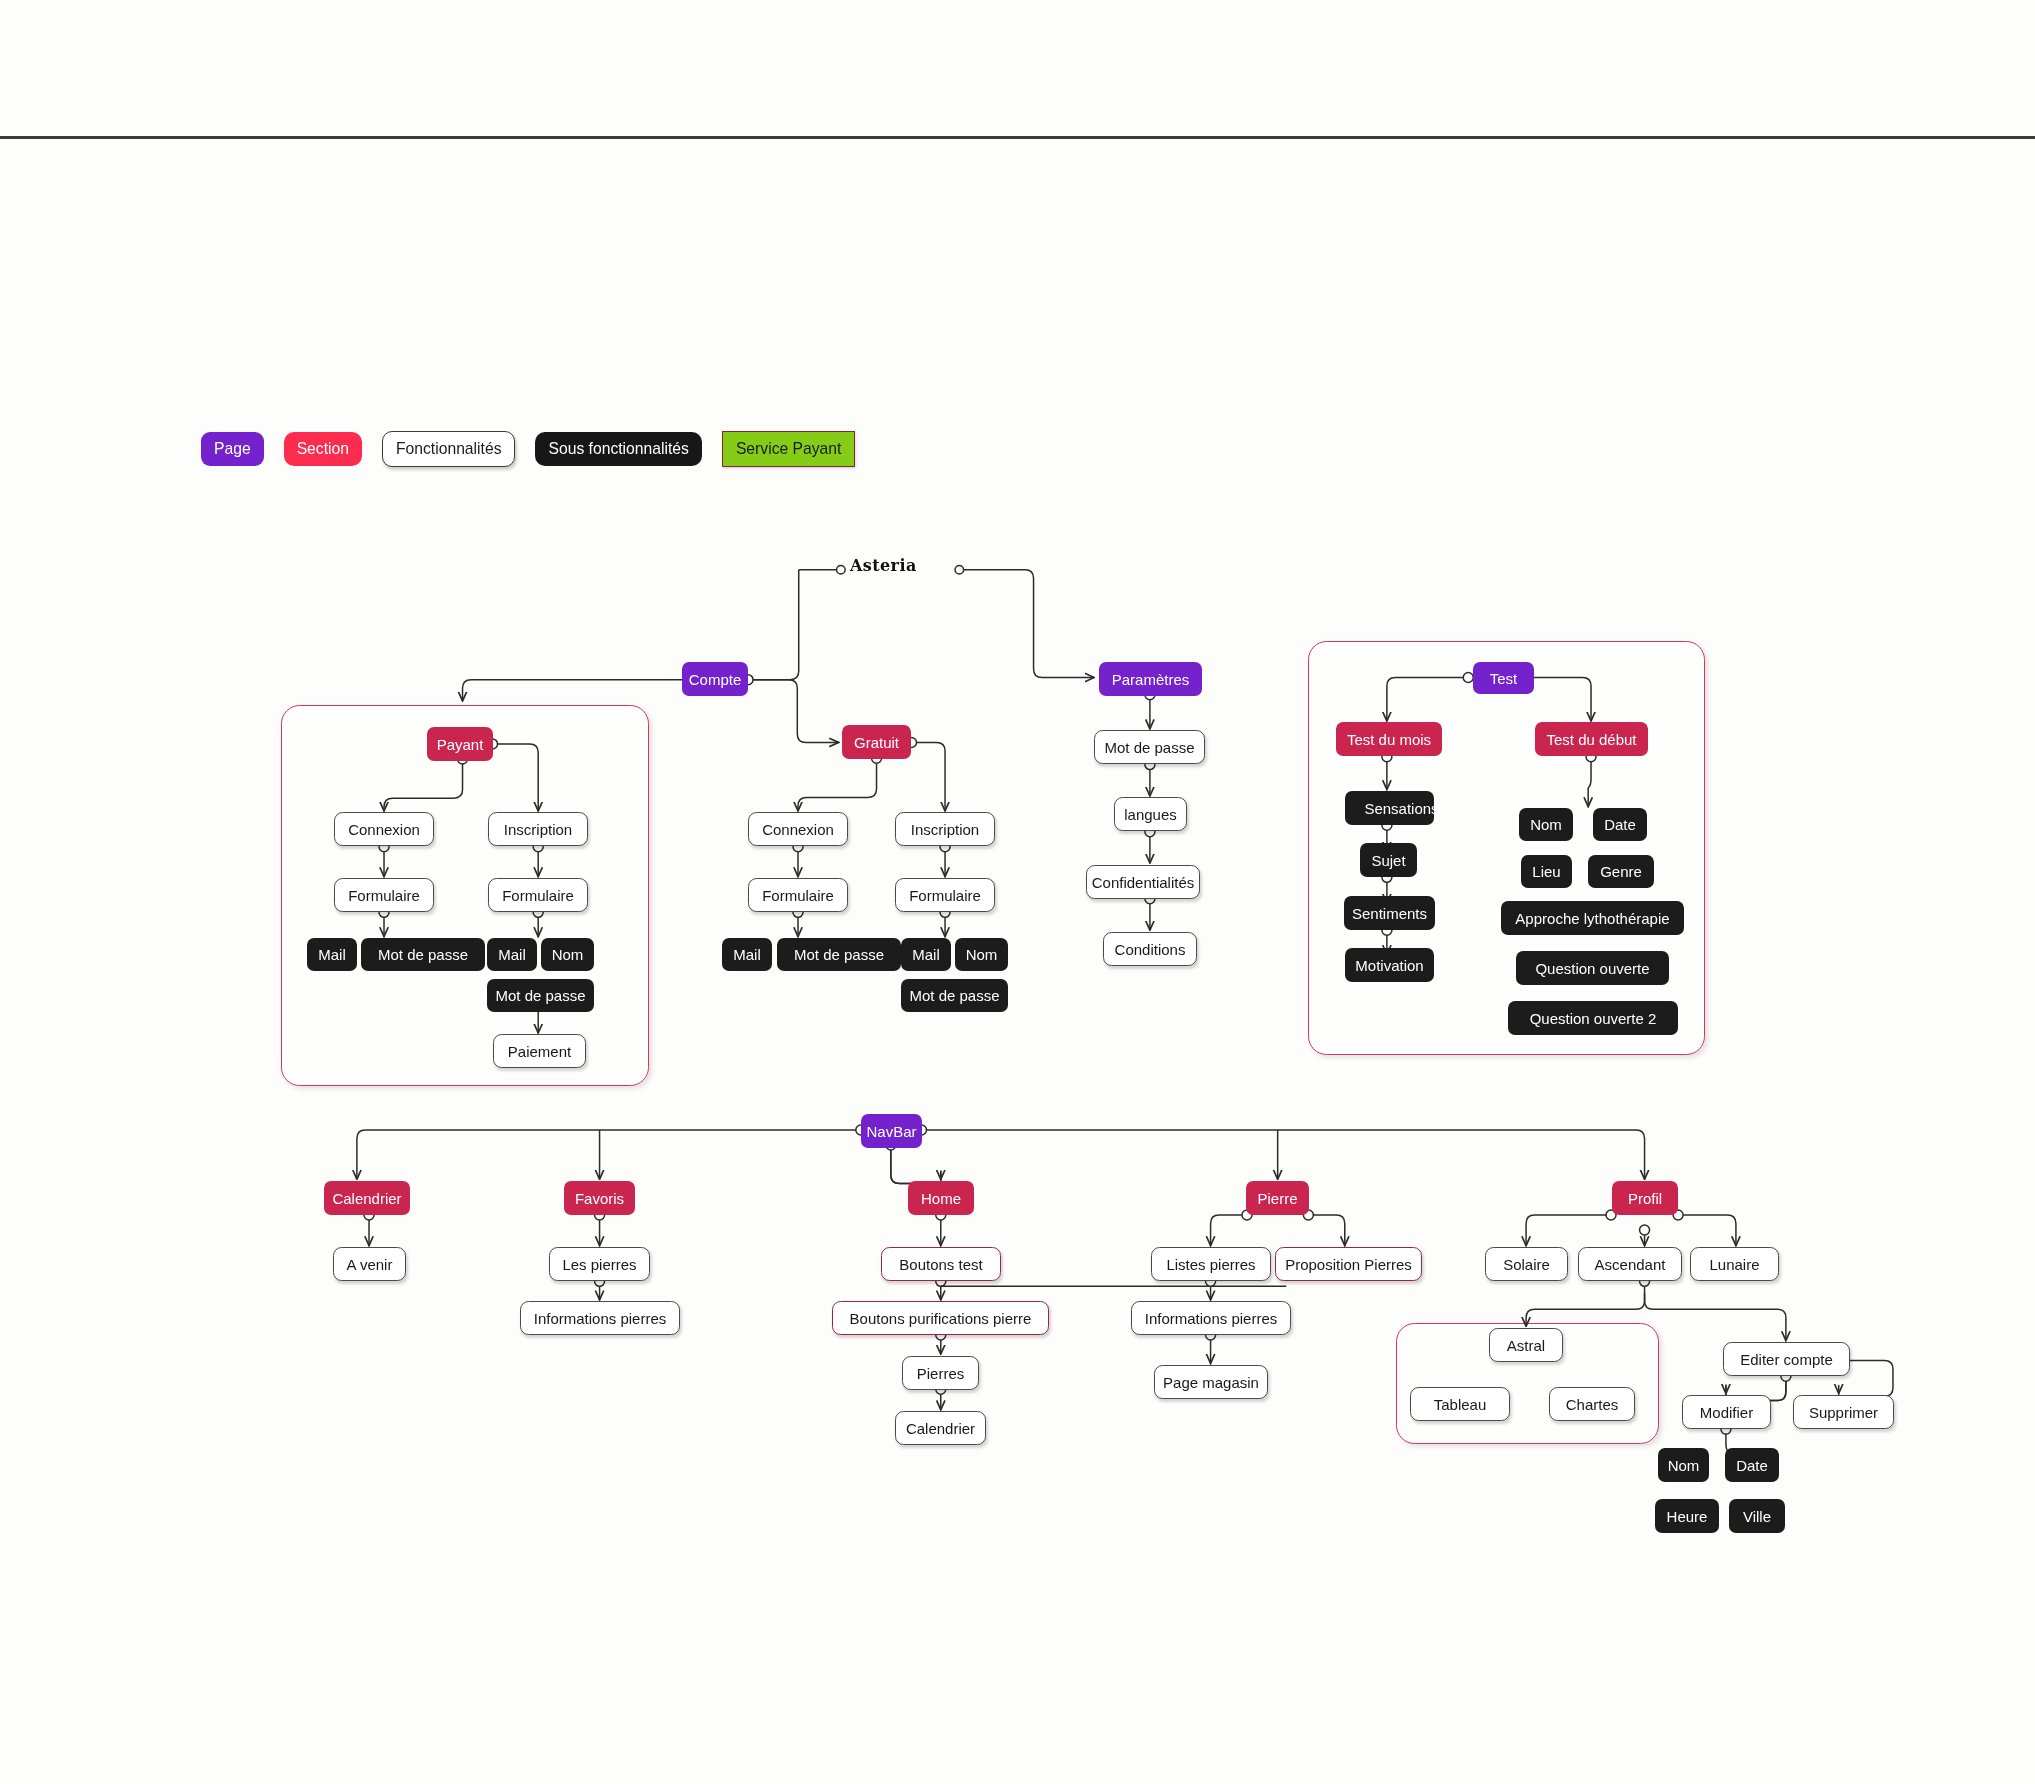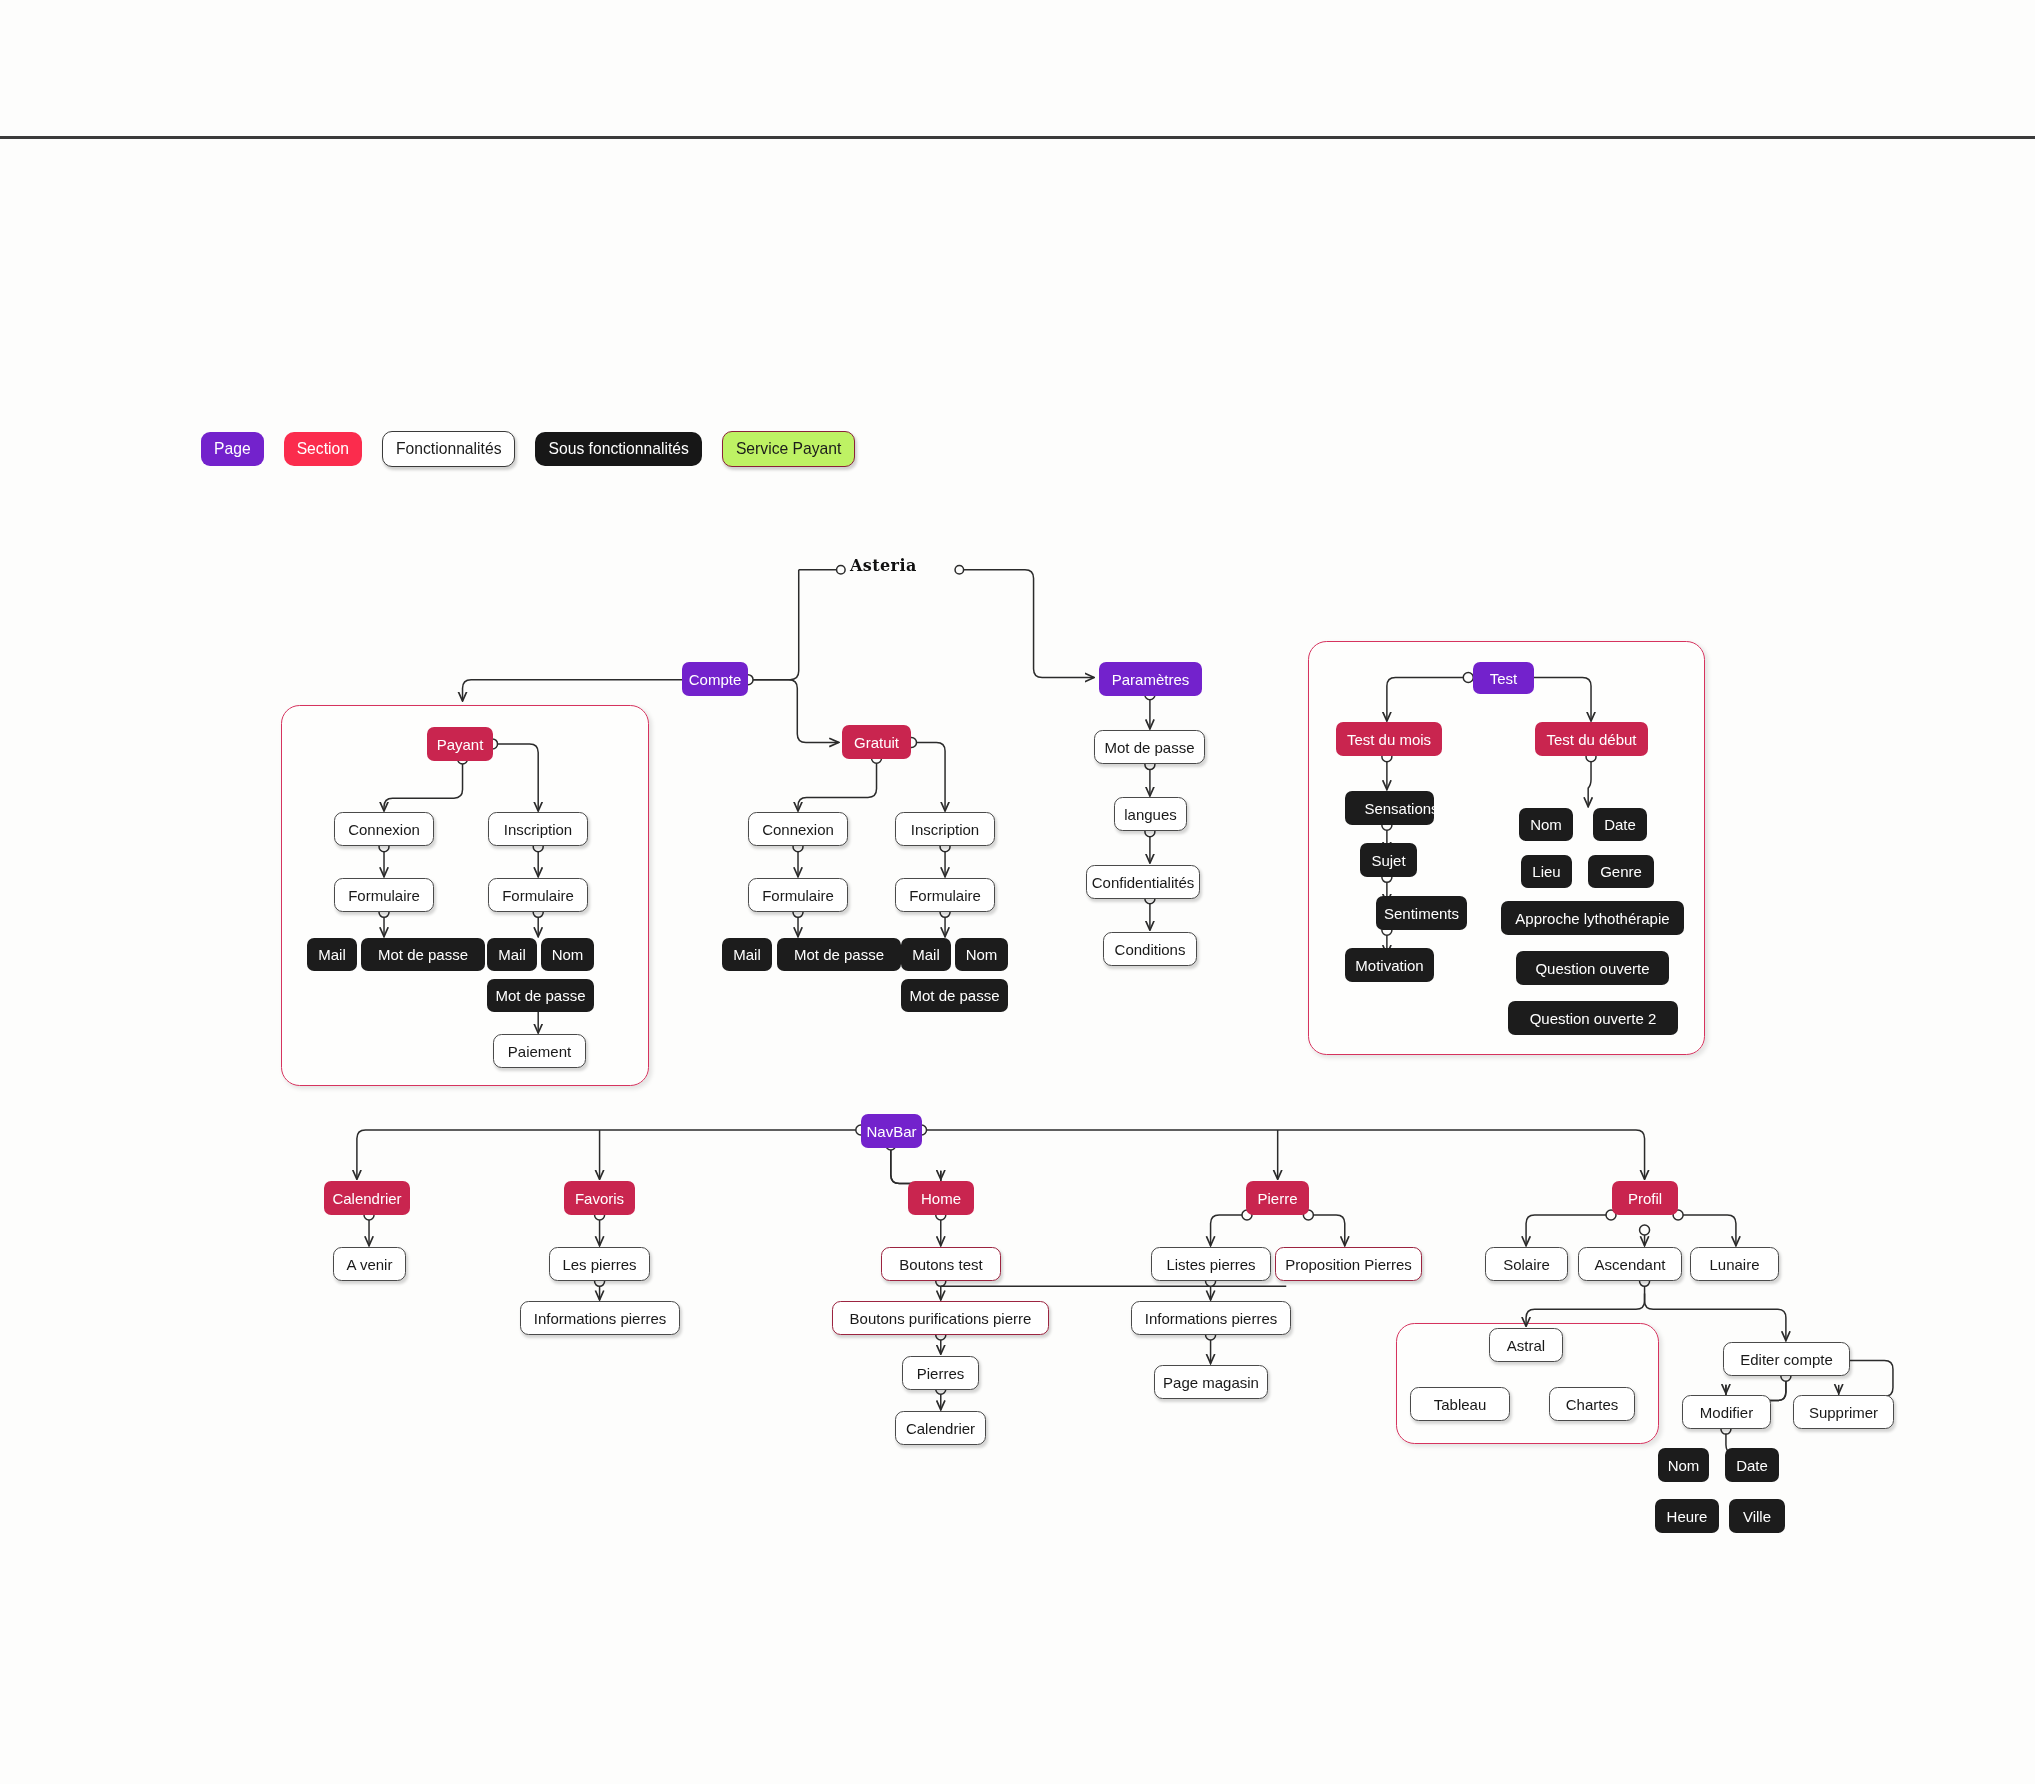--- a/index.html
+++ b/index.html
@@ -22,21 +22,21 @@
   }
 
   
   .legend{position:absolute;left:201px;top:431px;display:flex;align-items:center;gap:20px;}
   .lg{border-radius:8.6px;font-size:15.7px;line-height:1;padding:9.3px 13px;white-space:nowrap;}
   .lg.page{background:#7322cc;color:#fff;border-radius:9px;}
   .lg.section{background:#fb2c4d;color:#fff;border-radius:10px;}
   .lg.func{background:#ffffff;color:#1b1b1b;border:1.4px solid #3a3a3a;border-radius:10px;
            box-shadow:1.4px 2.1px 2.9px rgba(0,0,0,.18);}
   .lg.subfunc{background:#171717;color:#fff;border-radius:10px;}
-  .lg.paid{background:#bef264;color:#1b1b1b;border:1.4px solid #8b2139;border-radius:10px;
+  .lg.paid{background:#84cc16;color:#1b1b1b;border:1.4px solid #8b2139;border-radius:0;
            box-shadow:1.4px 2.1px 2.9px rgba(0,0,0,.18);}
 
   
   .n{position:absolute;box-sizing:border-box;display:flex;align-items:center;justify-content:center;
      font-size:15px;line-height:1;white-space:nowrap;}
   .n.page    {background:#7322cc;color:#fff;border-radius:7.1px;}
   .n.section {background:#c9254f;color:#fff;border-radius:7.1px;}
   .n.func    {background:#fff;color:#191919;border:1.1px solid #4a4a4a;border-radius:8.6px;
               box-shadow:1.4px 2.1px 2.9px rgba(0,0,0,.16);}
   .n.sub     {background:#1c1c1c;color:#fff;border-radius:7.1px;}
@@ -251,21 +251,21 @@
 
   <div class="n func" style="left:1094px;top:730px;width:111px;height:34px;">Mot de passe</div>
   <div class="n func" style="left:1114px;top:797px;width:73px;height:34px;">langues</div>
   <div class="n func" style="left:1086px;top:865px;width:114px;height:34px;">Confidentialités</div>
   <div class="n func" style="left:1103px;top:932px;width:94px;height:34px;">Conditions</div>
 
   <div class="n section" style="left:1336px;top:722px;width:106px;height:34px;">Test du mois</div>
   <div class="n section" style="left:1535px;top:722px;width:113px;height:34px;">Test du début</div>
   <div class="n sub" style="left:1345px;top:791px;width:89px;height:34px;padding-left:24px;">Sensations</div>
   <div class="n sub" style="left:1360px;top:843px;width:57px;height:34px;">Sujet</div>
-  <div class="n sub" style="left:1344px;top:896px;width:91px;height:34px;margin-left:32px;">Sentiments</div>
+  <div class="n sub" style="left:1344px;top:896px;width:91px;height:34px;">Sentiments</div>
   <div class="n sub" style="left:1345px;top:948px;width:89px;height:34px;">Motivation</div>
   <div class="n sub" style="left:1519px;top:808px;width:54px;height:33px;">Nom</div>
   <div class="n sub" style="left:1593px;top:808px;width:54px;height:33px;">Date</div>
   <div class="n sub" style="left:1521px;top:855px;width:51px;height:33px;">Lieu</div>
   <div class="n sub" style="left:1588px;top:855px;width:66px;height:33px;">Genre</div>
   <div class="n sub" style="left:1501px;top:901px;width:183px;height:34px;">Approche lythothérapie</div>
   <div class="n sub" style="left:1516px;top:951px;width:153px;height:34px;">Question ouverte</div>
   <div class="n sub" style="left:1508px;top:1001px;width:170px;height:34px;">Question ouverte 2</div>
 
   <div class="n page" style="left:861px;top:1114px;width:61px;height:34px;">NavBar</div>

